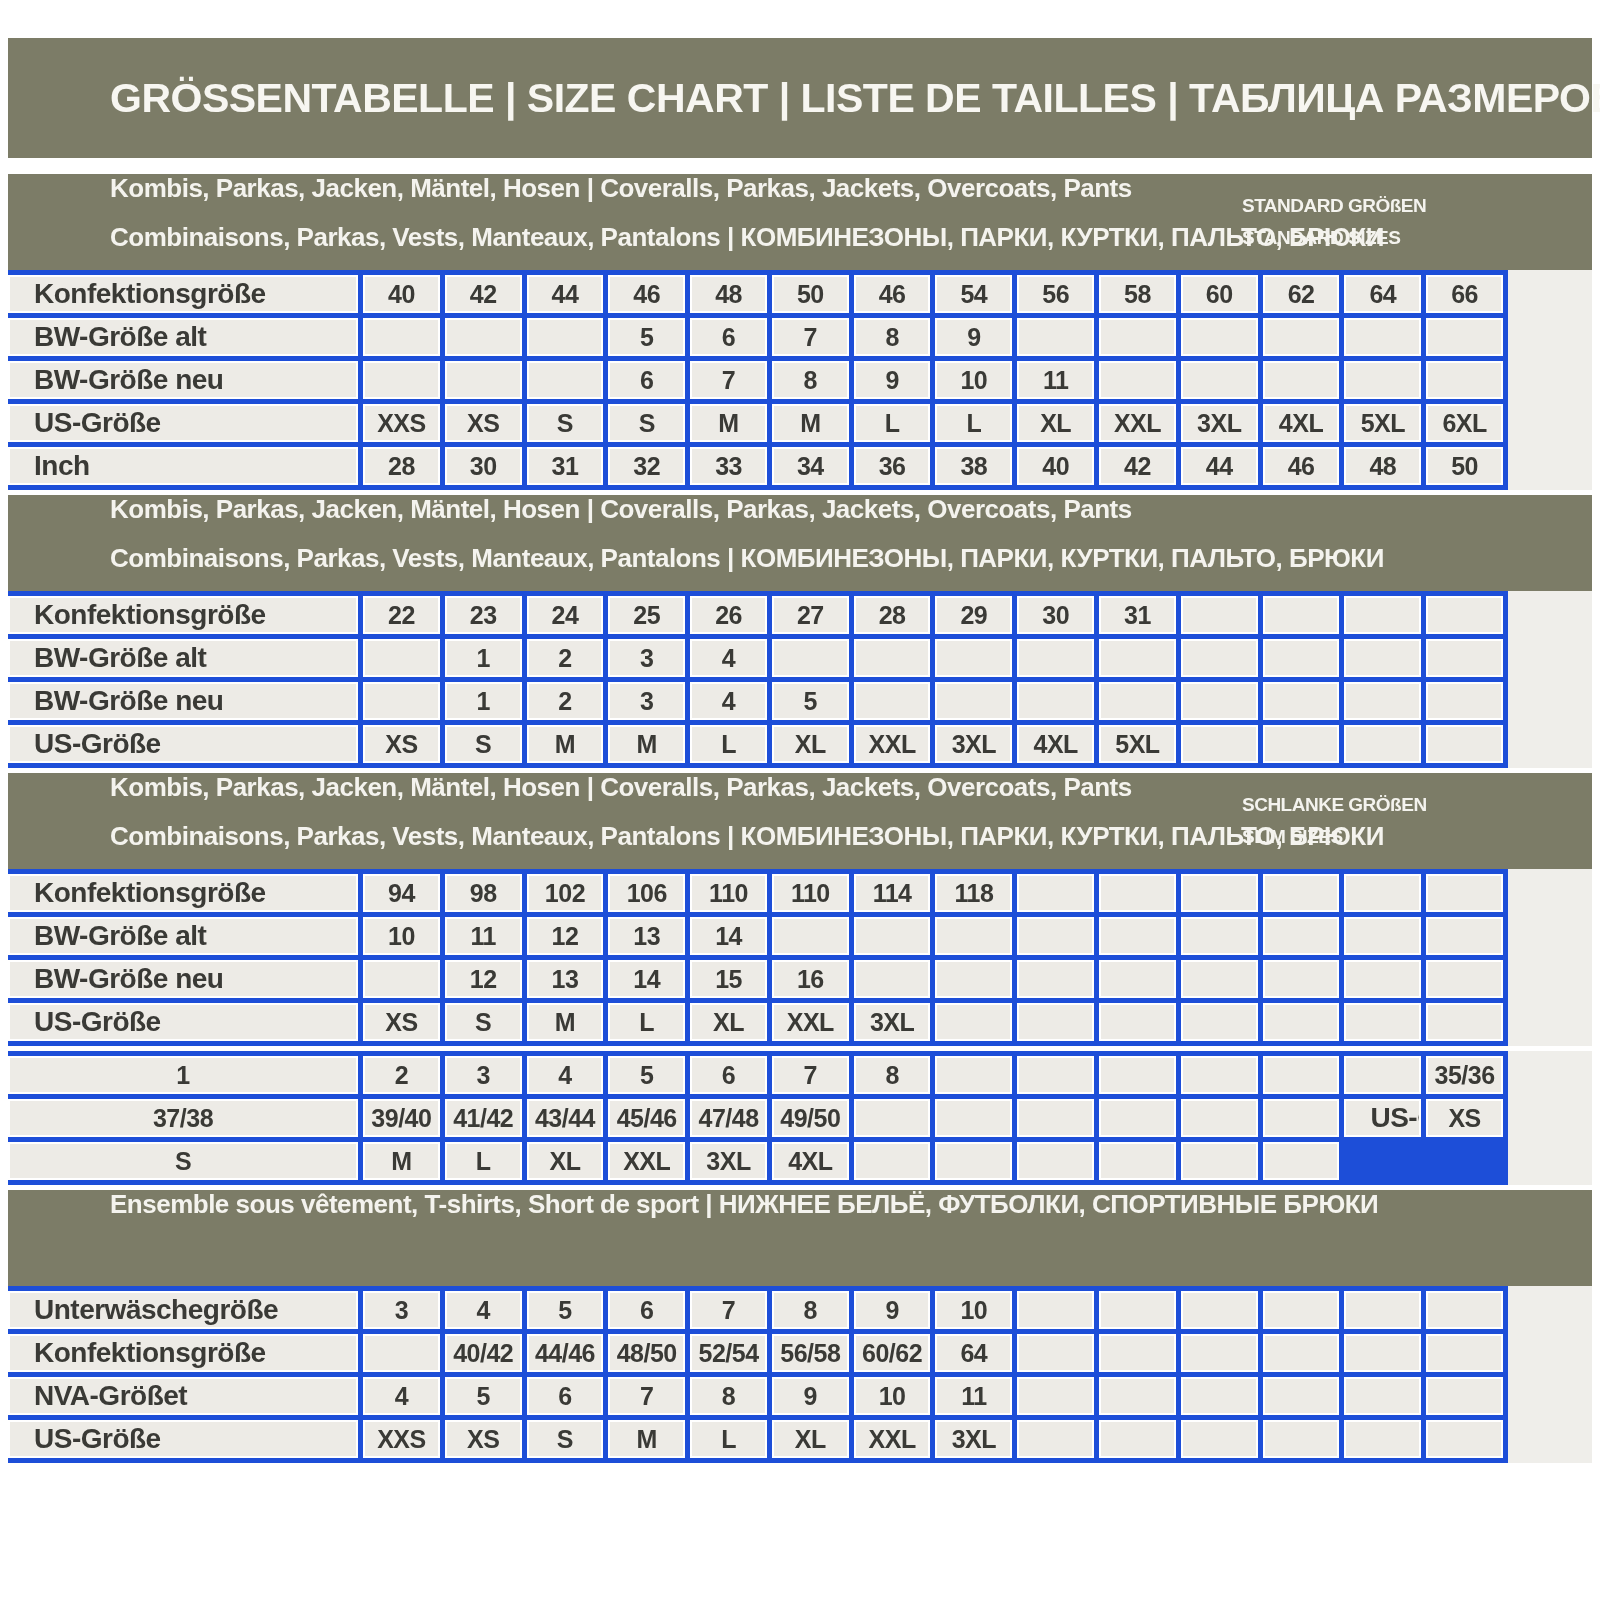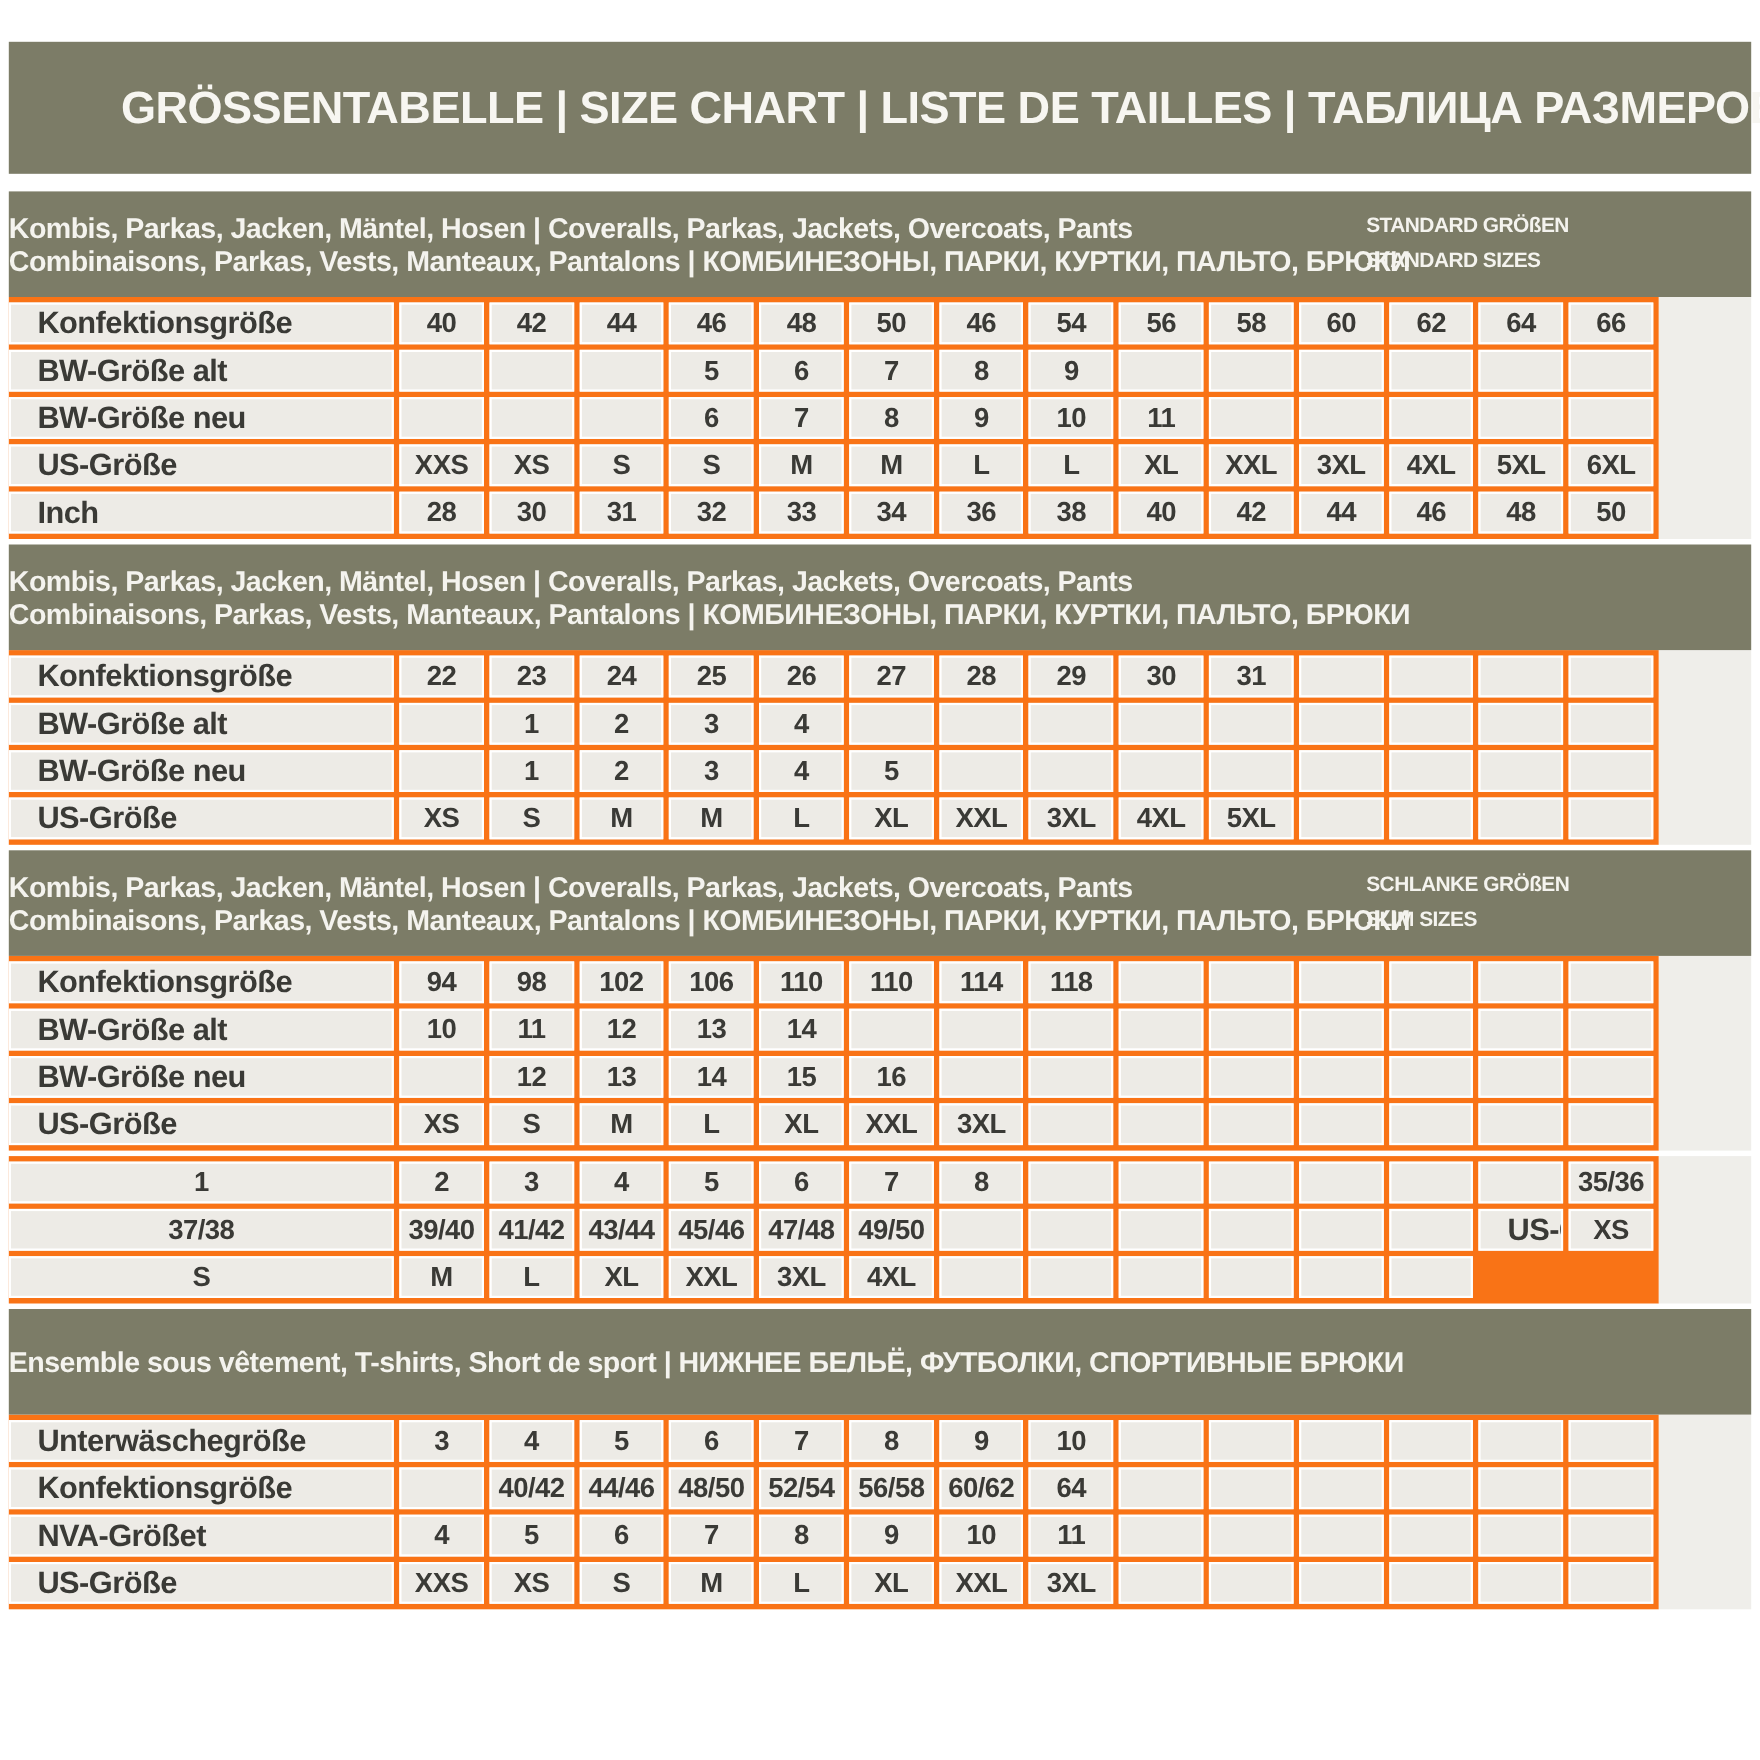--- a/index.html
+++ b/index.html
@@ -13,39 +13,39 @@
   .title-bar{
     height:120px;background:#7c7c67;display:flex;align-items:center;
     padding-left:102px;box-sizing:border-box;margin-bottom:16px;
   }
   .title-bar .title{
     color:#f7f6f1;font-size:41px;letter-spacing:-0.5px;white-space:nowrap;
   }
   
   .bar{
     position:relative;background:#7c7c67;height:96px;
-    display:flex;flex-direction:column;justify-content:center;
-    box-sizing:border-box;gap:2px;
+    display:flex;flex-direction:column;justify-content:flex-start;
+    padding-left:102px;box-sizing:border-box;gap:21px;
   }
   .bar .bline{
     color:#f4f3ee;font-size:26px;letter-spacing:-0.5px;white-space:nowrap;line-height:28px;
   }
   .bar .badge{
     position:absolute;left:1234px;top:0;height:100%;
     display:flex;flex-direction:column;justify-content:center;gap:6px;
   }
   .bar .badge .bdg-line{
     color:#f4f3ee;font-size:19px;letter-spacing:-0.5px;line-height:26px;white-space:nowrap;
   }
   
   .table-row-wrap{display:flex;align-items:stretch;margin-bottom:5px;}
   .size-table{
     width:1500px;box-sizing:border-box;
     display:grid;grid-template-columns:350px repeat(14,1fr);
-    gap:5px;background:#f97316;padding:5px 5px 5px 0;
+    gap:5px;background:#1d4ed8;padding:5px 5px 5px 0;
   }
   .cell{
     background:#edebe6;border:2px solid #ffffff;box-sizing:border-box;
     height:38px;display:flex;align-items:center;justify-content:center;
     font-size:25px;letter-spacing:-0.5px;white-space:nowrap;overflow:hidden;
   }
   .cell.label{justify-content:flex-start;padding-left:24px;font-size:28px;}
   .strip{flex:1;background:#efeeea;}
   .bottom-space{height:40px;background:#ffffff;}
 </style>

